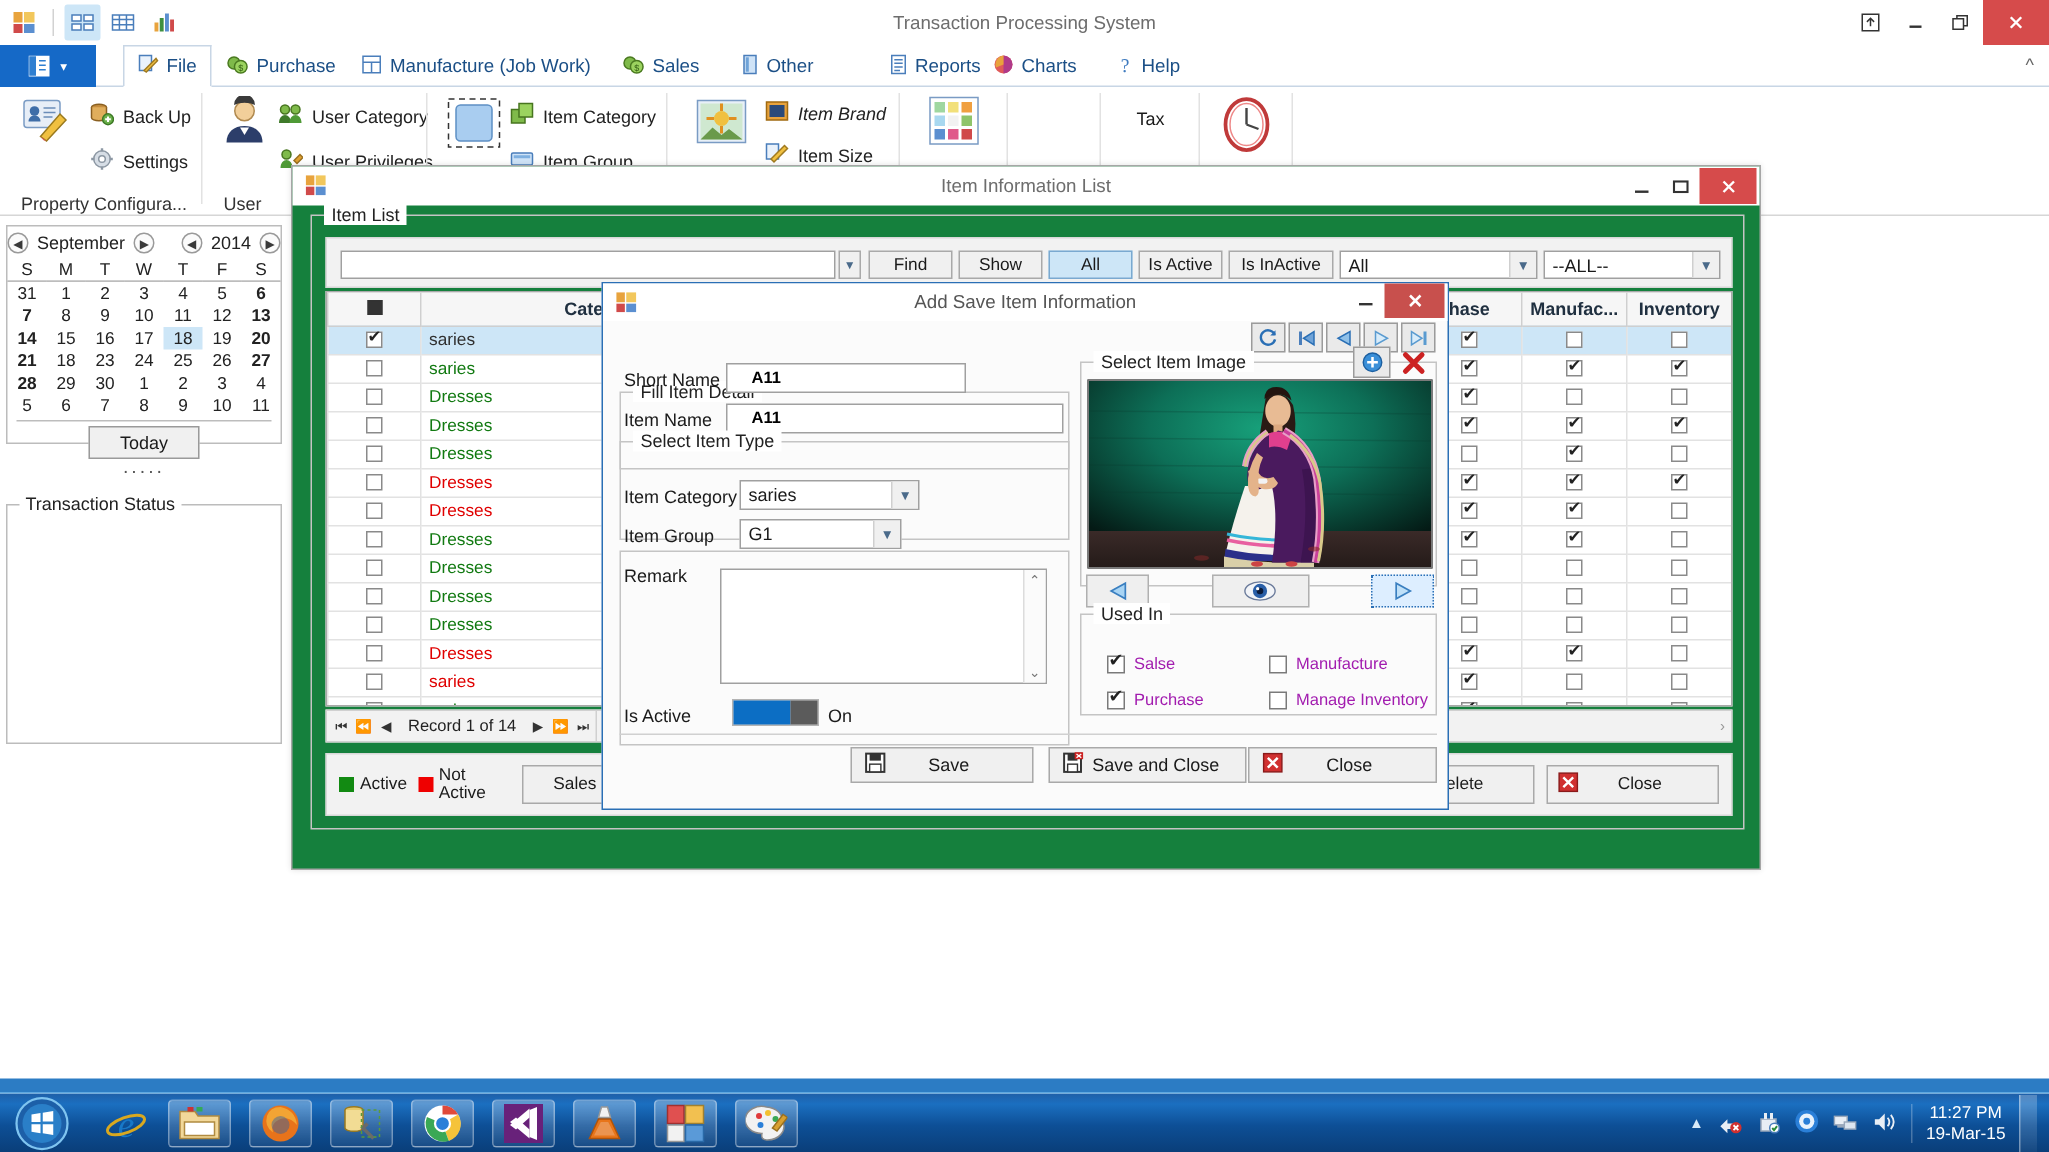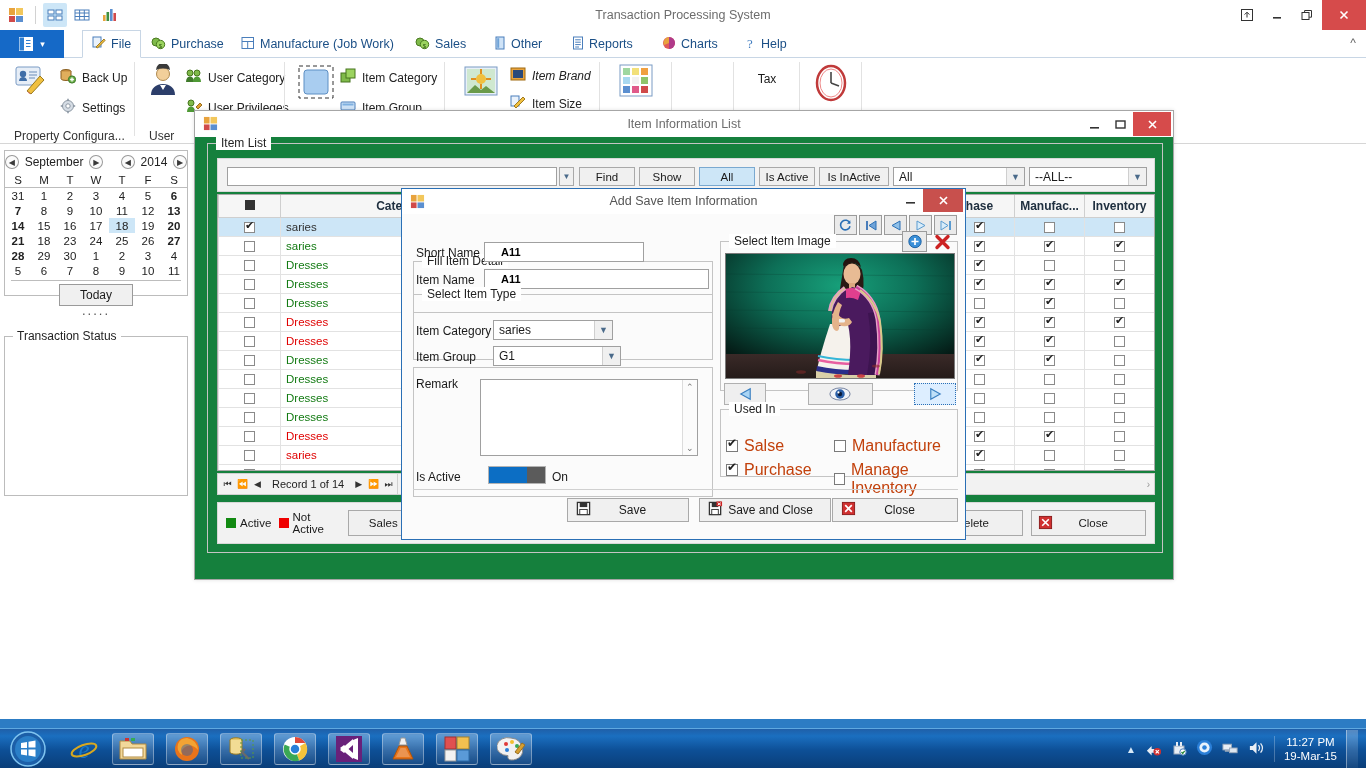--- a/index.html
+++ b/index.html
@@ -159,21 +159,21 @@
   .remarkbox .sb .dn { position:absolute; bottom:2px; left:3px; font-size:9px; color:#777; }
 
   .toggle { position:absolute; width:58px; height:18px; background:#d8d8d8; border:1px solid #b3b3b3; }
   .toggle .fill { position:absolute; left:0; top:0; bottom:0; width:38px; background:#0c6ec4; }
   .toggle .knob { position:absolute; left:38px; top:0; bottom:0; width:18px; background:#5b5b5b; }
 
   .imgframe { position:absolute; background:#000; overflow:hidden; border:1px solid #7a7a7a; }
   .imgnavbtn { border:1px solid #b0b0b0; background:#efefef; display:flex; align-items:center; justify-content:center; }
   .imgnavbtn.dotted { border:1px dotted #2a6fb5; background:#ddeeff; }
 
-  .ucheck { position:absolute; display:flex; align-items:center; gap:6px; font-size:16px; color:#c2410c; }
+  .ucheck { position:absolute; display:flex; align-items:center; gap:6px; font-size:11px; color:#a21caf;margin-left:12px; }
   .box { width:12px; height:12px; border:1px solid #7a7a7a; background:#fff; display:inline-block; position:relative; }
   .box.ck:after { content:"✔"; position:absolute; left:0px; top:-5px; font-size:12px; color:#222; }
 
   .dlgbtn { position:absolute; height:24px; border:1px solid #a9a9a9; background:#f0f0f0; display:flex; align-items:center; font-size:12px; }
   .dlgbtn .lbl { flex:1; text-align:center; }
 
   
   .taskbar {
     position:absolute; left:0; top:728px; width:1366px; height:40px;
     background:linear-gradient(180deg,#1f5fa8 0%, #1b6fc0 18%, #0d4f96 55%, #0a3e79 100%);
@@ -298,21 +298,21 @@
           </svg></span>
       <span>Sales</span>
     </div>
     <div class="rtab" style="left:485px;">
       <span><svg width="12" height="14" viewBox="0 0 12 14">
             <rect x="2" y="1" width="8" height="12" fill="#cfe3f7" stroke="#4a7ebb"></rect>
             <rect x="3.2" y="2.2" width="2" height="9.6" fill="#6fa3d8"></rect>
           </svg></span>
       <span>Other</span>
     </div>
-    <div class="rtab" style="left:563px;">
+    <div class="rtab" style="left:584px;">
       <span><svg width="12" height="14" viewBox="0 0 12 14">
             <rect x="1.5" y="1" width="9" height="12" fill="#fff" stroke="#4a7ebb"></rect>
             <line x1="3.2" y1="3.8" x2="8.8" y2="3.8" stroke="#4a7ebb"></line>
             <line x1="3.2" y1="6.2" x2="8.8" y2="6.2" stroke="#4a7ebb"></line>
             <line x1="3.2" y1="8.6" x2="8.8" y2="8.6" stroke="#4a7ebb"></line>
             <line x1="3.2" y1="11" x2="7" y2="11" stroke="#4a7ebb"></line>
           </svg></span>
       <span>Reports</span>
     </div>
     <div class="rtab" style="left:653px;">
@@ -930,21 +930,21 @@
 
     <div class="grp" style="left:11px;top:105px;width:300px;height:66px;">
       <span class="lg">Select Item Type</span>
     </div>
     <span class="dlgfield-lbl" style="left:14px;top:135px;">Item Category</span>
     <div class="ctl-combo" style="position:absolute;left:91px;top:131px;width:120px;height:20px;">
       <span>saries</span>
       <span class="arw">▼</span>
     </div>
     <span class="dlgfield-lbl" style="left:14px;top:161px;">Item Group</span>
-    <div class="ctl-combo" style="position:absolute;left:91px;top:157px;width:128px;height:20px;">
+    <div class="ctl-combo" style="position:absolute;left:91px;top:157px;width:108px;height:20px;">
       <span>G1</span>
       <span class="arw">▼</span>
     </div>
 
     <div class="grp" style="left:11px;top:178px;width:300px;height:130px;border-color:#c4c4c4;"></div>
     <span class="dlgfield-lbl" style="left:14px;top:188px;">Remark</span>
     <div class="remarkbox" style="left:78px;top:190px;width:218px;height:77px;">
       <span style="display:block;padding:3px 5px;font-size:12px;"></span>
       <span class="sb">
         <span class="up">⌃</span>

